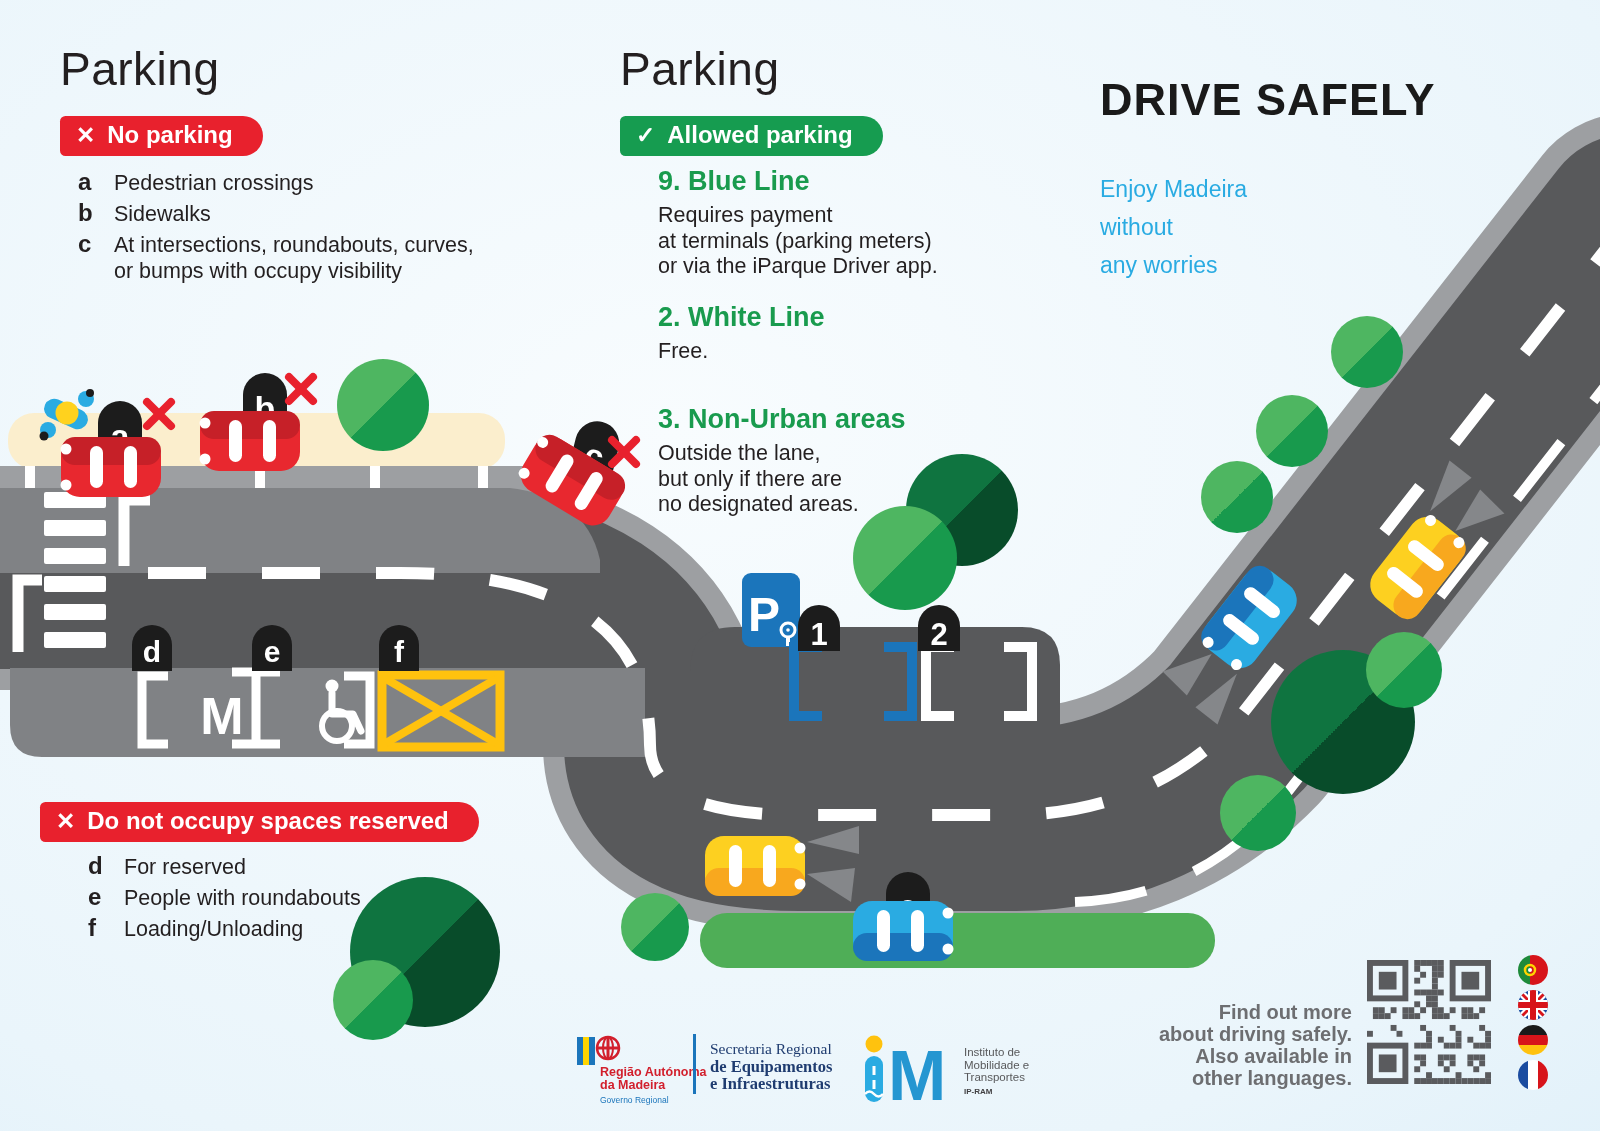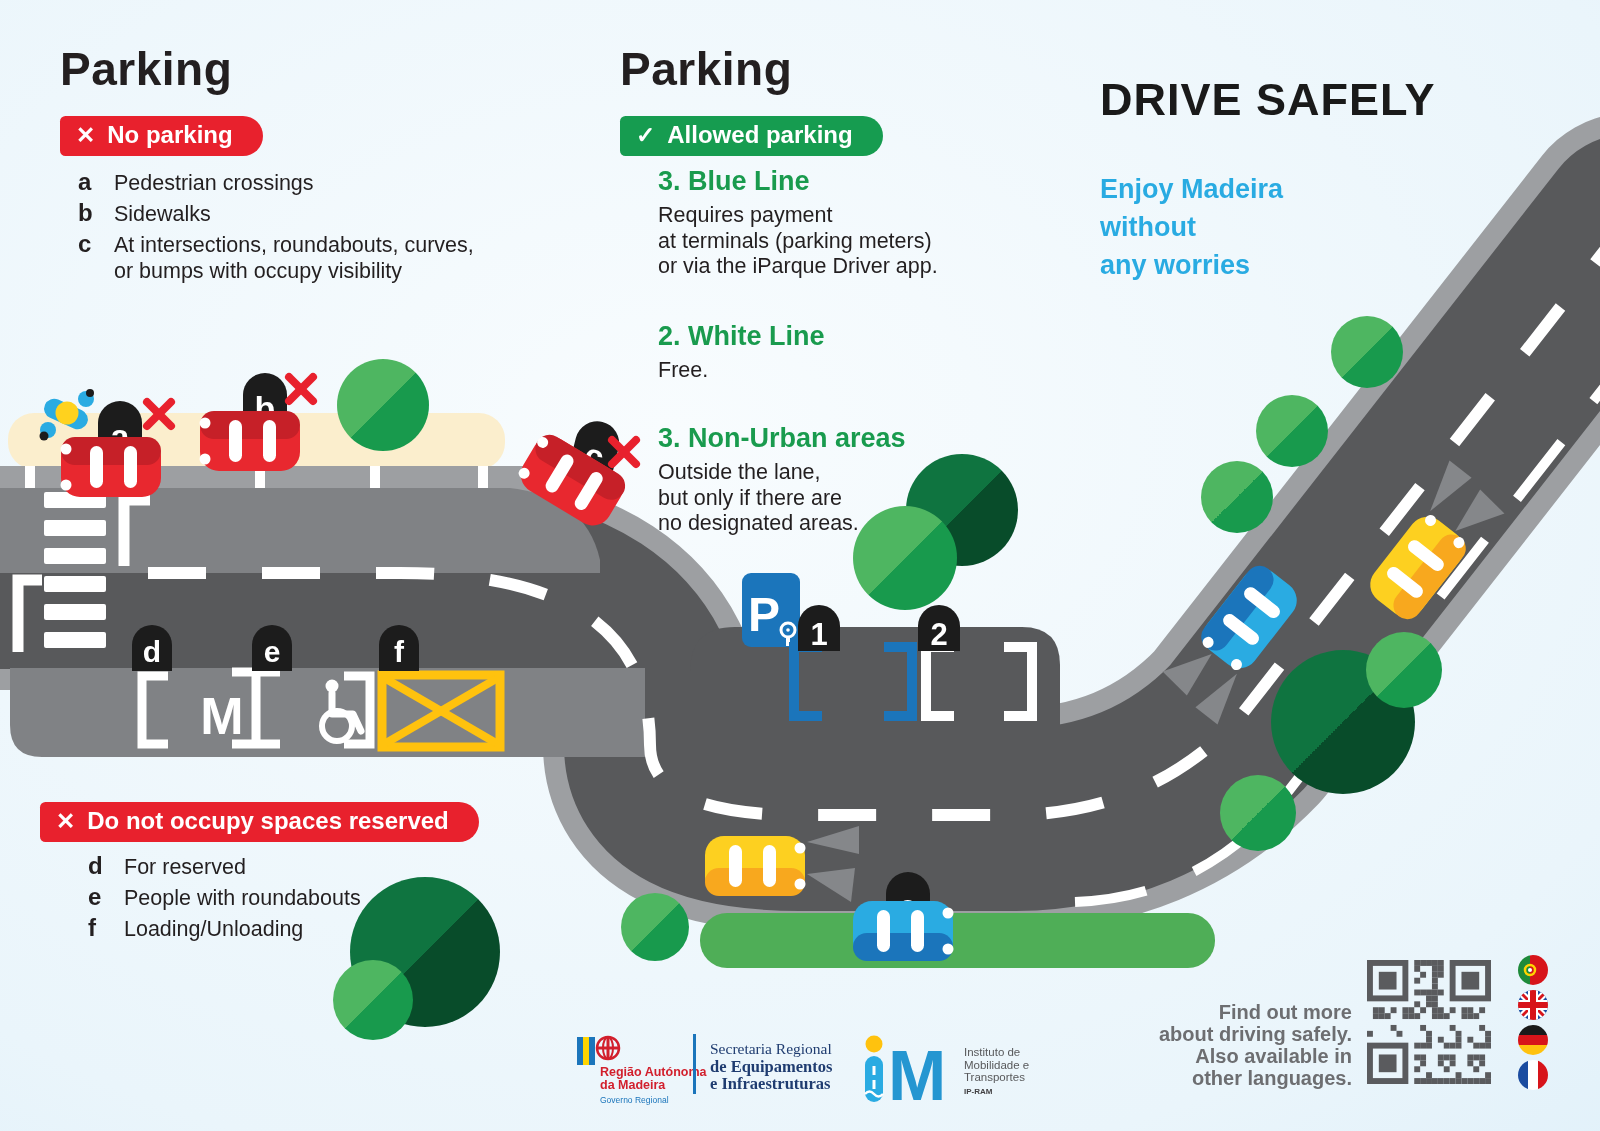--- a/index.html
+++ b/index.html
@@ -2,33 +2,33 @@
 <html><head>
 <meta charset="utf-8">
 <style>
   html,body{margin:0;padding:0;}
   .canvas{
     position:relative;width:1600px;height:1131px;overflow:hidden;
     background:radial-gradient(130% 130% at 42% 38%, #f8fcfe 0%, #eaf5fb 52%, #cfe8f7 100%);
     font-family:"Liberation Sans",sans-serif;color:#231f20;
   }
   .abs{position:absolute;}
-  .h1{font-size:46px;font-weight:bold;letter-spacing:.5px;color:#231f20;}
+  .h1{font-size:46px;font-weight:normal;letter-spacing:.5px;color:#231f20;}
   .badge{display:inline-flex;align-items:center;gap:12px;color:#fff;font-weight:bold;
          font-size:24px;padding:5px 30px 7px 16px;border-radius:6px 22px 22px 6px;white-space:nowrap;}
   .badge-red{background:#e8212d;}
   .badge-green{background:#169c50;}
   .badge .ic{font-size:23px;line-height:1;}
   .list{display:grid;grid-template-columns:30px auto;column-gap:6px;row-gap:5px;
         font-size:21.5px;line-height:26px;color:#231f20;}
   .list .k{font-weight:bold;font-size:24px;line-height:24px;}
   .sec h3{color:#199b4e;font-size:27px;font-weight:bold;margin:0 0 6px 0;}
   .sec .bl{font-size:21.5px;line-height:25.5px;}
   .drive-title{font-size:45px;font-weight:bold;letter-spacing:1px;color:#1a1a1a;}
-  .drive-sub div{color:#29abe2;font-size:27px;font-weight:bold;line-height:38px;}
+  .drive-sub div{color:#29abe2;font-size:23px;font-weight:normal;line-height:38px;}
   .findout{font-size:20px;line-height:22px;color:#6d6e71;text-align:right;font-weight:bold;}
   .mad-l1{font-size:12.5px;font-weight:bold;color:#d21f2c;line-height:13px;}
   .mad-l3{font-size:8.5px;font-weight:normal;color:#1b75bb;margin-top:2px;}
   .secr{font-family:"Liberation Serif",serif;color:#1f3c70;line-height:17.5px;}
   .secr .r1{font-size:15.5px;}
   .secr .r2{font-size:16.5px;font-weight:bold;}
   .im-t{font-size:11.5px;line-height:12.5px;color:#58595b;}
   .im-sub{font-size:8px;font-weight:bold;color:#414042;margin-top:2px;}
   .divider{width:3px;background:#1b75bb;}
   svg text{font-family:"Liberation Sans",sans-serif;font-weight:bold;}
@@ -289,25 +289,25 @@
     <span><span>At intersections, roundabouts, curves,</span><br>
       <span>or bumps with occupy visibility</span></span>
   </div>
 
   <div class="abs h1" style="left:620px;top:42px">Parking</div>
   <div class="abs badge badge-green" style="left:620px;top:116px">
     <span class="ic">✓</span>
     <span>Allowed parking</span>
   </div>
   <div class="abs sec" style="left:658px;top:166px;width:360px">
-    <h3>3. Blue Line</h3>
+    <h3>9. Blue Line</h3>
     <div class="bl">Requires payment</div>
     <div class="bl">at terminals (parking meters)</div>
     <div class="bl">or via the iParque Driver app.</div>
-    <h3 style="margin-top:41px">2. White Line</h3>
+    <h3 style="margin-top:22px">2. White Line</h3>
     <div class="bl">Free.</div>
     <h3 style="margin-top:40px">3. Non-Urban areas</h3>
     <div class="bl">Outside the lane,</div>
     <div class="bl">but only if there are</div>
     <div class="bl">no designated areas.</div>
   </div>
 
   <div class="abs drive-title" style="left:1100px;top:74px">DRIVE SAFELY</div>
   <div class="abs drive-sub" style="left:1100px;top:170px">
     <div>Enjoy Madeira</div>

